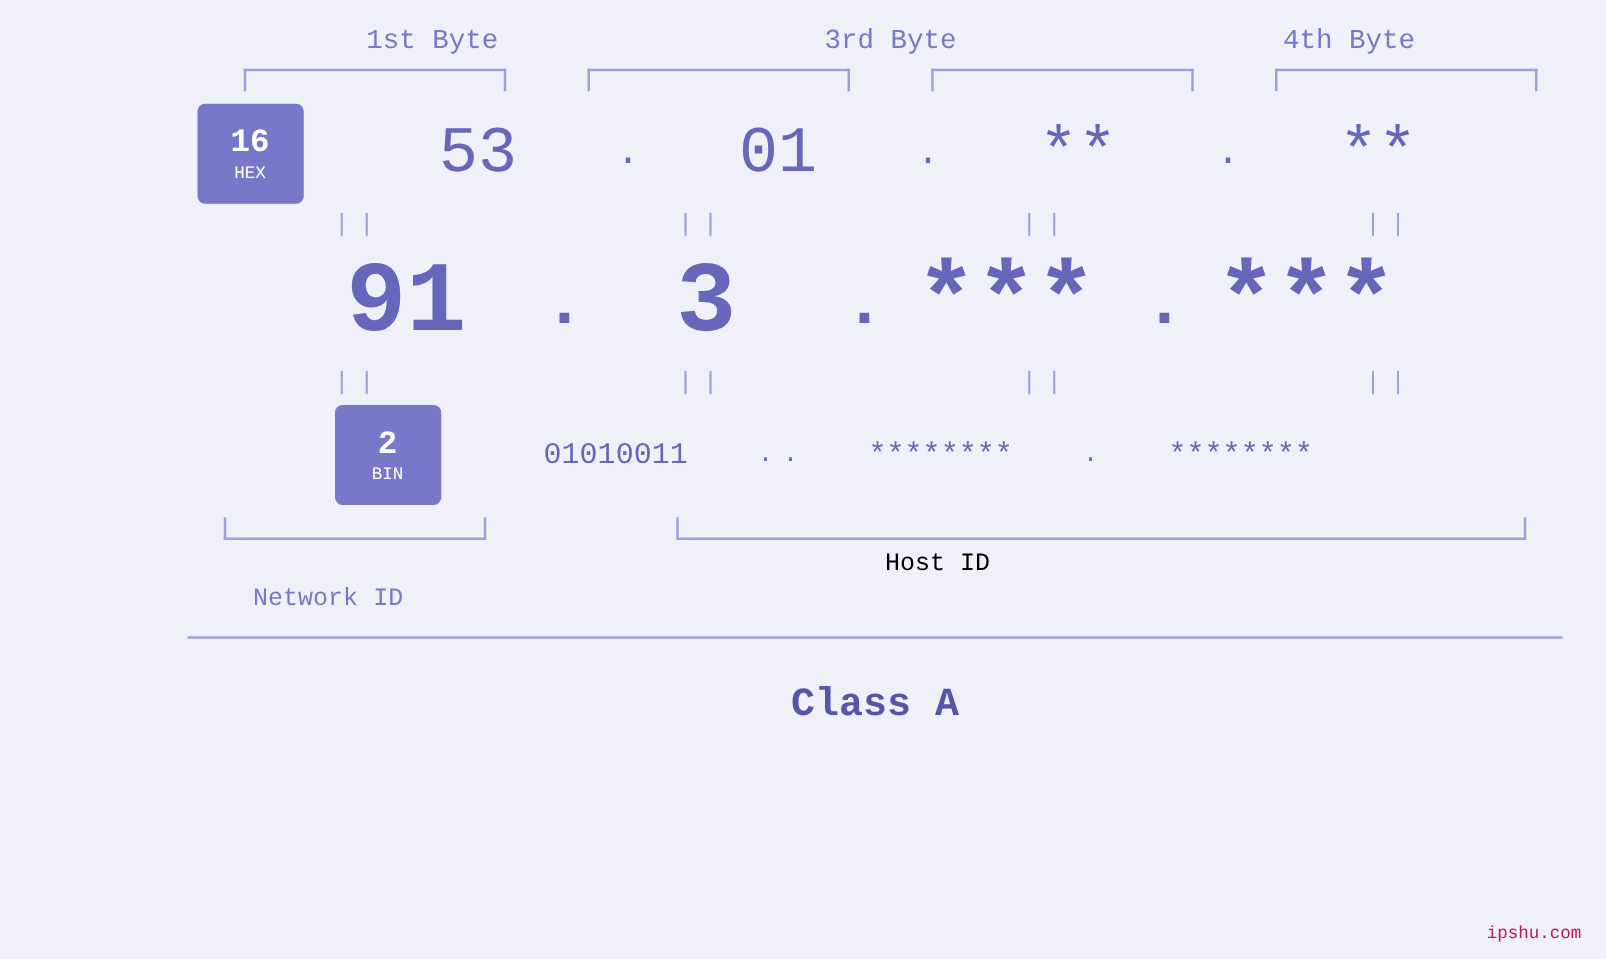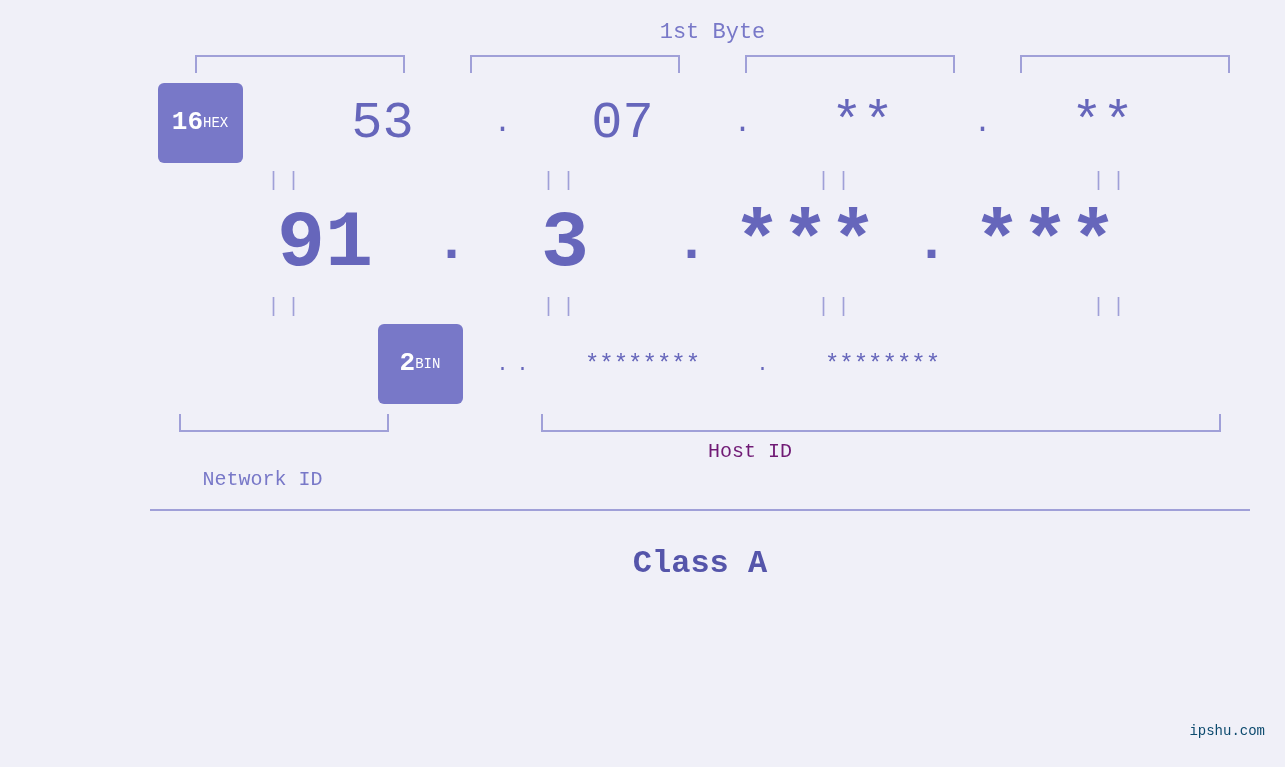--- a/index.html
+++ b/index.html
@@ -63,21 +63,21 @@
       margin-bottom: 0;
     }
 
     
     .badge {
       width: 85px;
       height: 80px;
       background-color: #7878c8;
       border-radius: 6px;
       display: flex;
-      flex-direction: row;
+      flex-direction: column;
       align-items: center;
       justify-content: center;
       color: white;
       margin-right: 30px;
       flex-shrink: 0;
       font-family: Liberation Mono, monospace;
     }
 
     .badge .badge-num {
       font-size: 26px;
@@ -201,21 +201,21 @@
       color: #7878c8;
       font-size: 20px;
       font-family: 'Courier New', Courier, monospace;
       text-align: center;
       width: 225px;
       margin-left: 0;
       margin-top: 28px;
     }
 
     .host-id-label {
-      color: #701a75;
+      color: #000000;
       font-size: 20px;
       font-family: 'Courier New', Courier, monospace;
       text-align: center;
       width: 680px;
       margin-left: 35px;
     }
 
     
     .class-area {
       width: 1100px;
@@ -234,58 +234,60 @@
       text-align: center;
       color: #5555aa;
       font-size: 32px;
       font-family: 'Courier New', Courier, monospace;
       font-weight: bold;
       margin-top: 34px;
     }
 
     .watermark {
       position: absolute;
-      bottom: 28px;
+      bottom: 12px;
       right: 20px;
-      color: #0c4a6e;
+      color: #be185d;
       font-size: 14px;
       font-family: 'Courier New', Courier, monospace;
     }
 
     .hidden-spacer {
       width: 115px;
       flex-shrink: 0;
     }
   </style>
 </head>
 <body>
 
 <div class="container">
 
   <div class="byte-headers">
     <div class="byte-header">1st Byte</div>
+    <div class="byte-header">3rd Byte</div>
+    <div class="byte-header">4th Byte</div>
   </div>
 
   <div class="bracket-row">
     <div class="bracket"></div>
     <div class="bracket"></div>
     <div class="bracket"></div>
     <div class="bracket"></div>
   </div>
 
   <div class="row-group">
     <div class="hidden-spacer"></div>
     <div class="badge">
       <span class="badge-num">16</span>
       <span class="badge-label">HEX</span>
     </div>
     <div class="values-row">
       <span class="byte-value hex-value">53</span>
       <span class="dot-sep hex-dot">.</span>
-      <span class="byte-value hex-value">07</span>
+      <span class="byte-value hex-value">01</span>
       <span class="dot-sep hex-dot">.</span>
       <span class="byte-value hex-value">**</span>
       <span class="dot-sep hex-dot">.</span>
       <span class="byte-value hex-value">**</span>
     </div>
   </div>
 
   <div class="equals-row">
     <div class="equals-item">||</div>
     <div class="equals-item">||</div>
@@ -313,20 +315,21 @@
     <div class="equals-item">||</div>
   </div>
 
   <div class="row-group">
     <div class="hidden-spacer"></div>
     <div class="badge">
       <span class="badge-num">2</span>
       <span class="badge-label">BIN</span>
     </div>
     <div class="values-row">
+      <span class="byte-value bin-value">01010011</span>
       <span class="dot-sep bin-dot">.</span>
       <span class="dot-sep bin-dot">.</span>
       <span class="byte-value bin-value">********</span>
       <span class="dot-sep bin-dot">.</span>
       <span class="byte-value bin-value">********</span>
     </div>
   </div>
 
   <div class="bottom-bracket-area">
     <div class="bottom-brackets">

